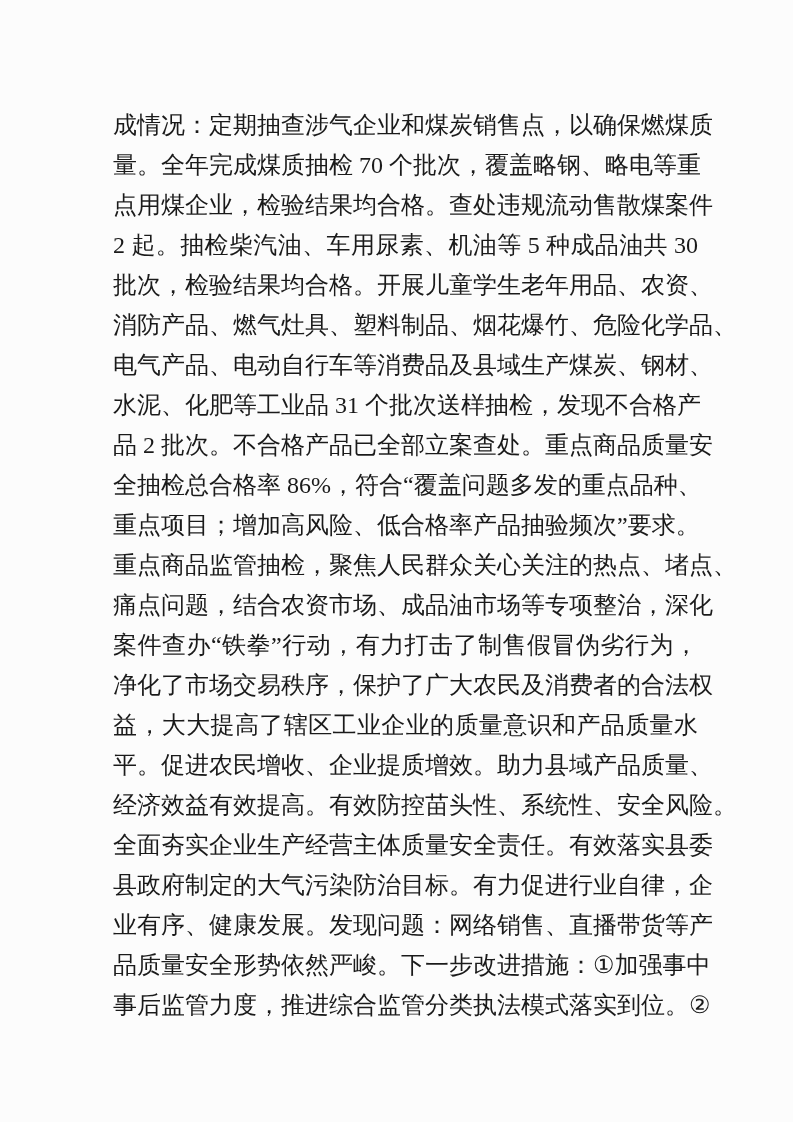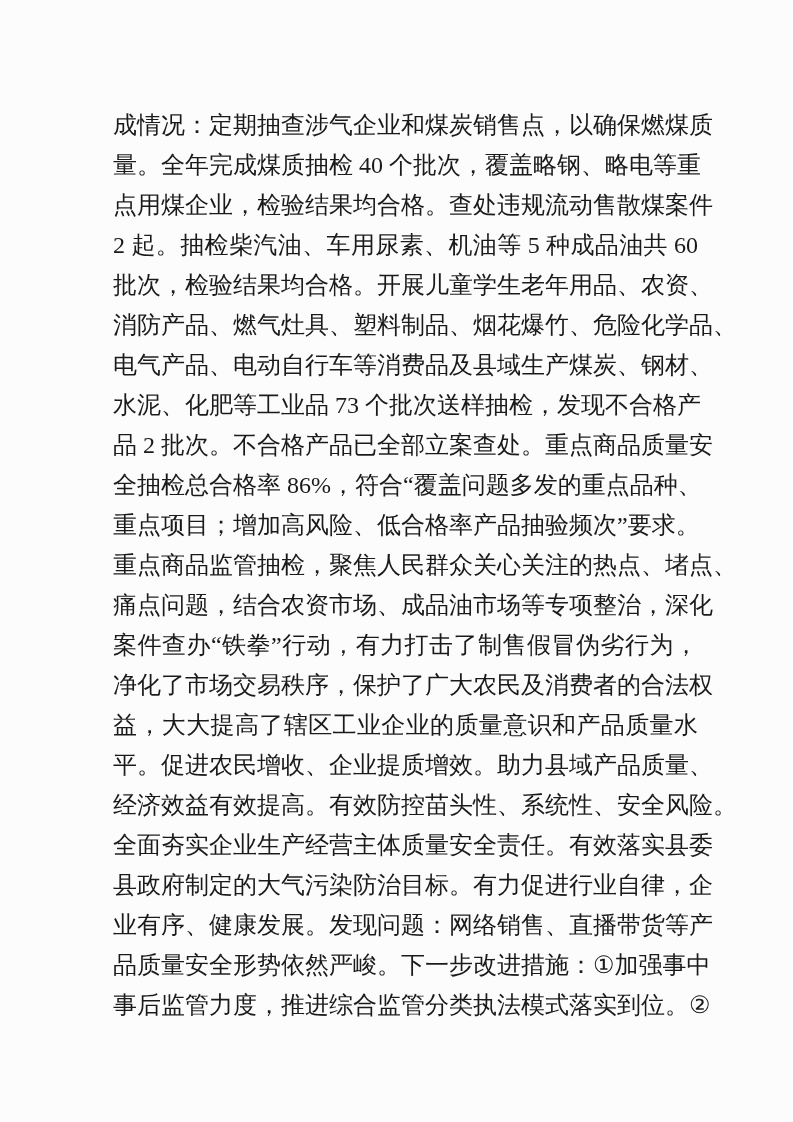--- a/index.html
+++ b/index.html
@@ -75,21 +75,21 @@
         <span class="text-run">量</span>
         <span class="text-run">。</span>
         <span class="text-run">全</span>
         <span class="text-run">年</span>
         <span class="text-run">完</span>
         <span class="text-run">成</span>
         <span class="text-run">煤</span>
         <span class="text-run">质</span>
         <span class="text-run">抽</span>
         <span class="text-run">检</span>
-        <span class="text-run"> 40 </span>
+        <span class="text-run"> 70 </span>
         <span class="text-run">个</span>
         <span class="text-run">批</span>
         <span class="text-run">次</span>
         <span class="text-run">，</span>
         <span class="text-run">覆</span>
         <span class="text-run">盖</span>
         <span class="text-run">略</span>
         <span class="text-run">钢</span>
         <span class="text-run">、</span>
         <span class="text-run">略</span>
@@ -141,21 +141,21 @@
         <span class="text-run">、</span>
         <span class="text-run">机</span>
         <span class="text-run">油</span>
         <span class="text-run">等</span>
         <span class="text-run"> 5 </span>
         <span class="text-run">种</span>
         <span class="text-run">成</span>
         <span class="text-run">品</span>
         <span class="text-run">油</span>
         <span class="text-run">共</span>
-        <span class="text-run"> 60</span>
+        <span class="text-run"> 30</span>
       </div>
       <div class="text-line" style="color: rgb(26, 26, 26);">
         <span class="text-run">批</span>
         <span class="text-run">次</span>
         <span class="text-run">，</span>
         <span class="text-run">检</span>
         <span class="text-run">验</span>
         <span class="text-run">结</span>
         <span class="text-run">果</span>
         <span class="text-run">均</span>
@@ -235,21 +235,21 @@
       <div class="text-line" style="color: rgb(26, 26, 26);">
         <span class="text-run">水</span>
         <span class="text-run">泥</span>
         <span class="text-run">、</span>
         <span class="text-run">化</span>
         <span class="text-run">肥</span>
         <span class="text-run">等</span>
         <span class="text-run">工</span>
         <span class="text-run">业</span>
         <span class="text-run">品</span>
-        <span class="text-run"> 73 </span>
+        <span class="text-run"> 31 </span>
         <span class="text-run">个</span>
         <span class="text-run">批</span>
         <span class="text-run">次</span>
         <span class="text-run">送</span>
         <span class="text-run">样</span>
         <span class="text-run">抽</span>
         <span class="text-run">检</span>
         <span class="text-run">，</span>
         <span class="text-run">发</span>
         <span class="text-run">现</span>

